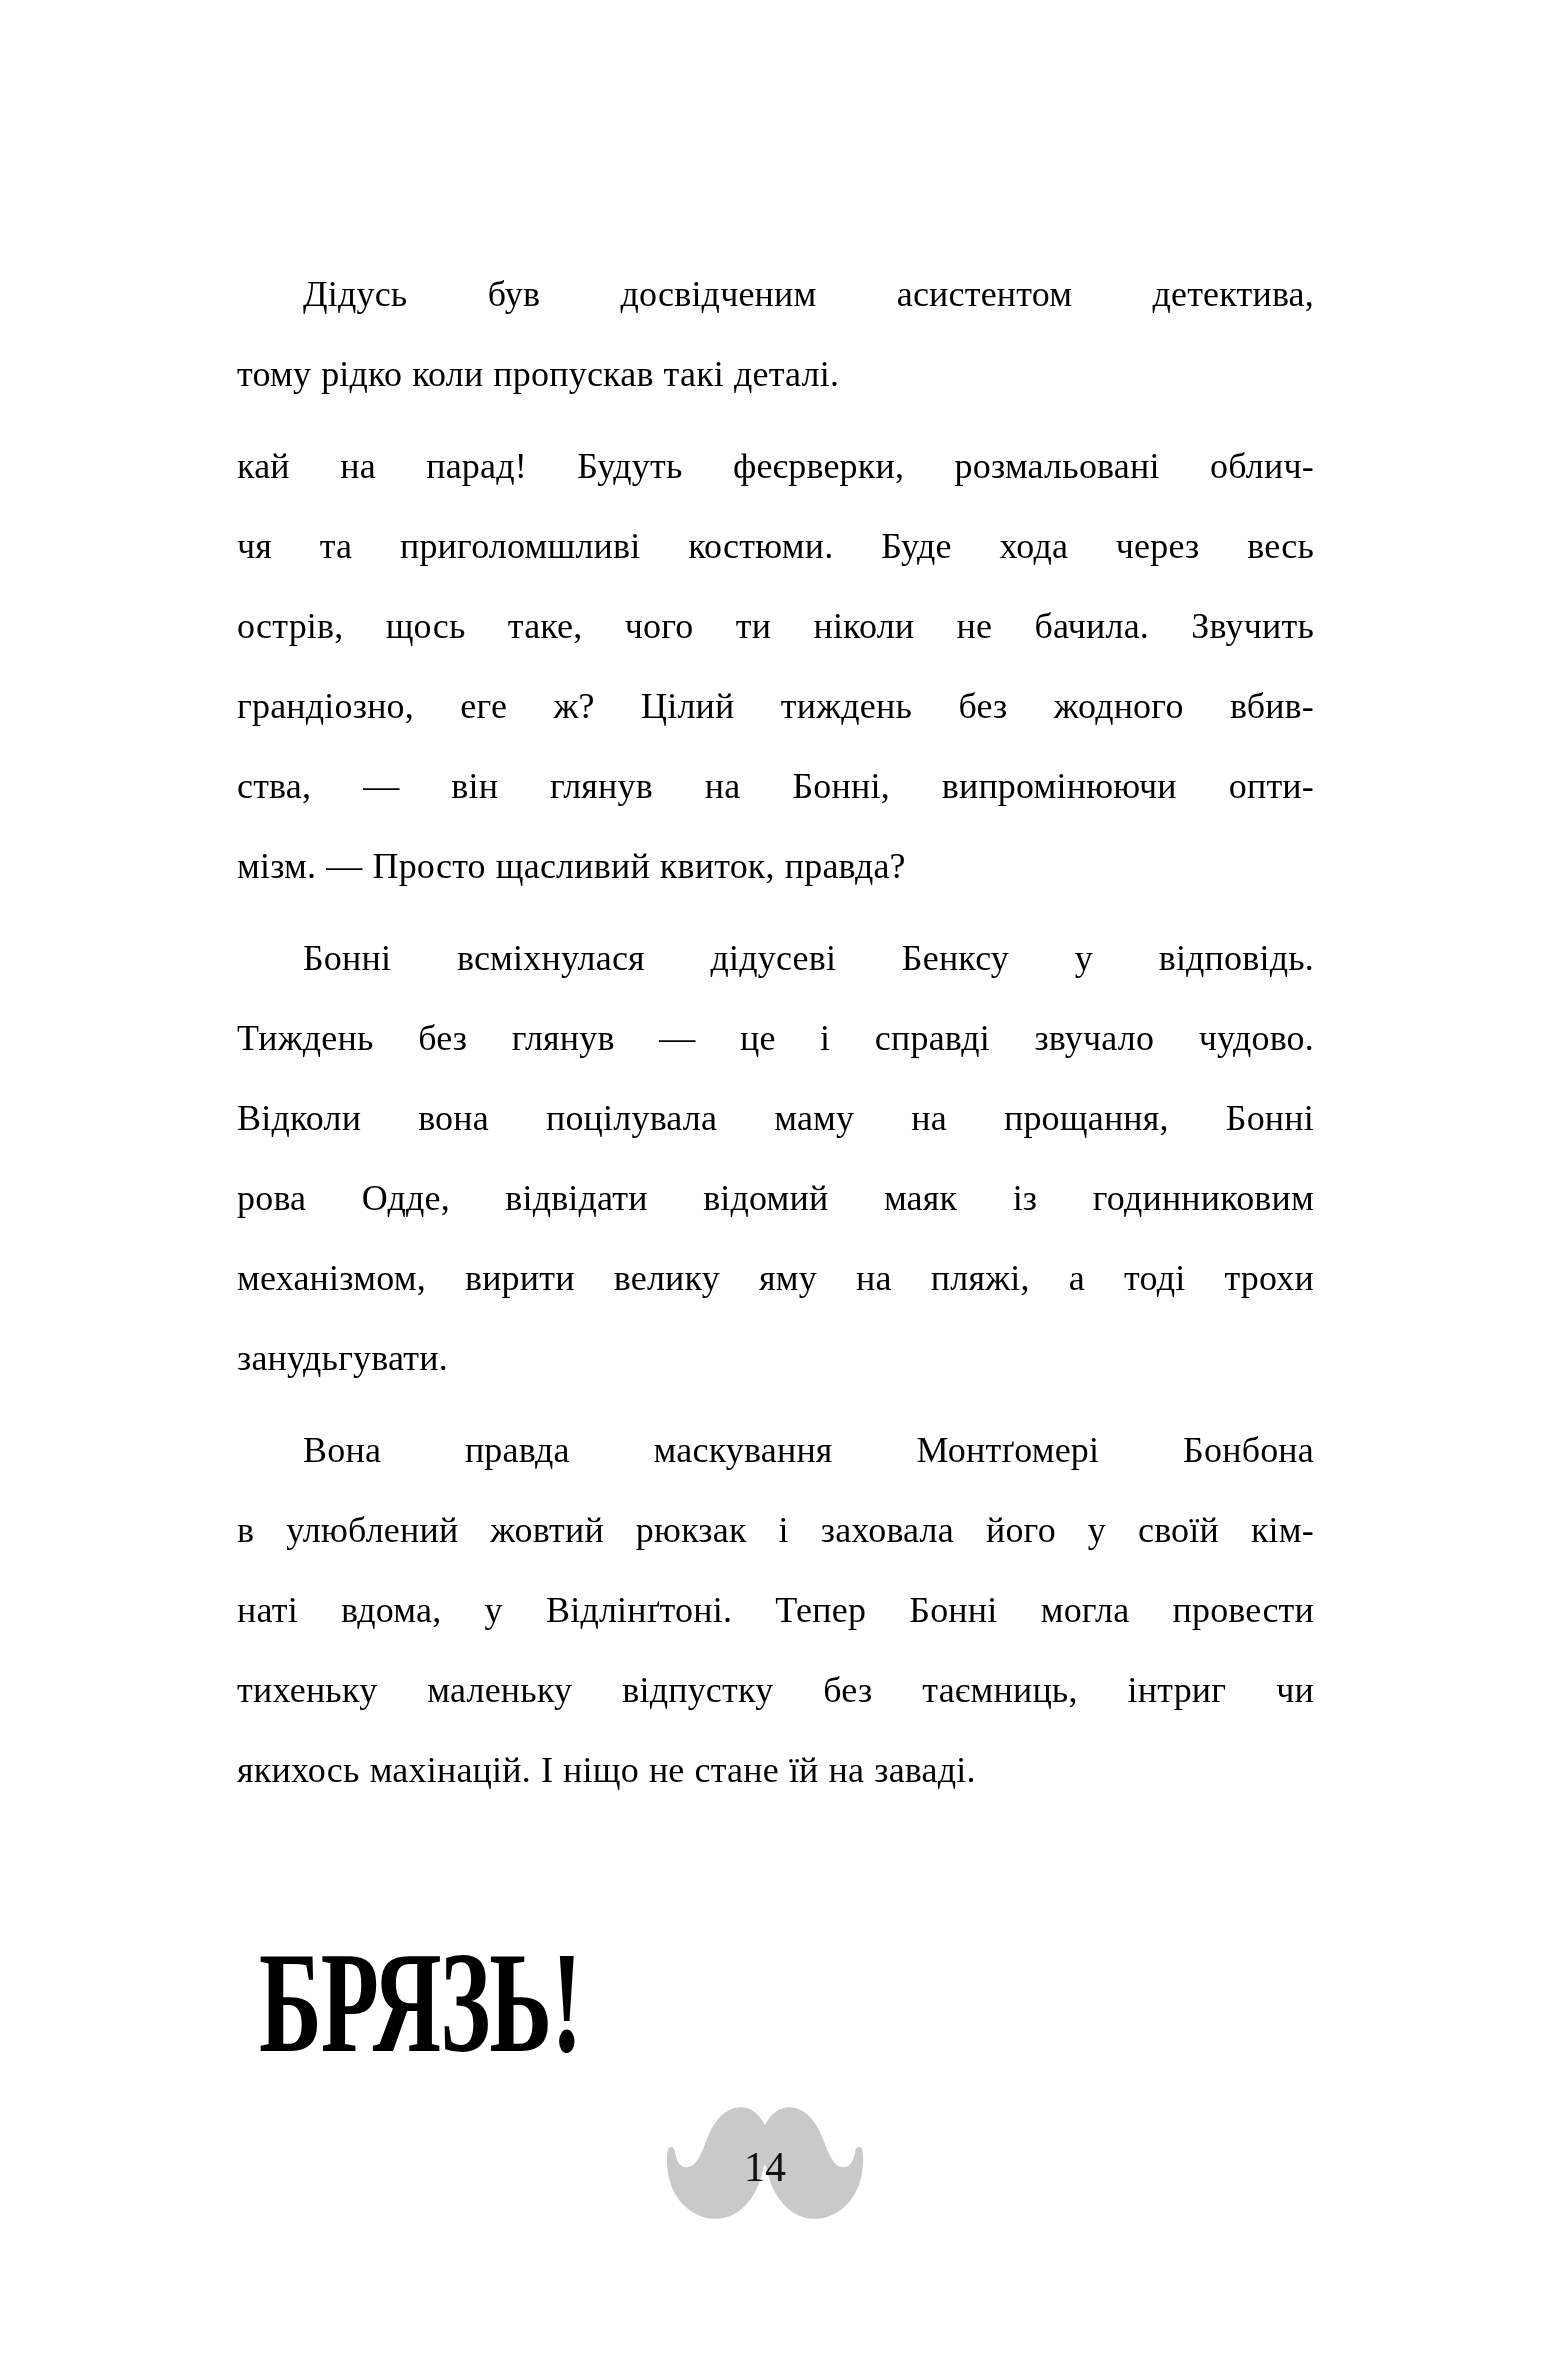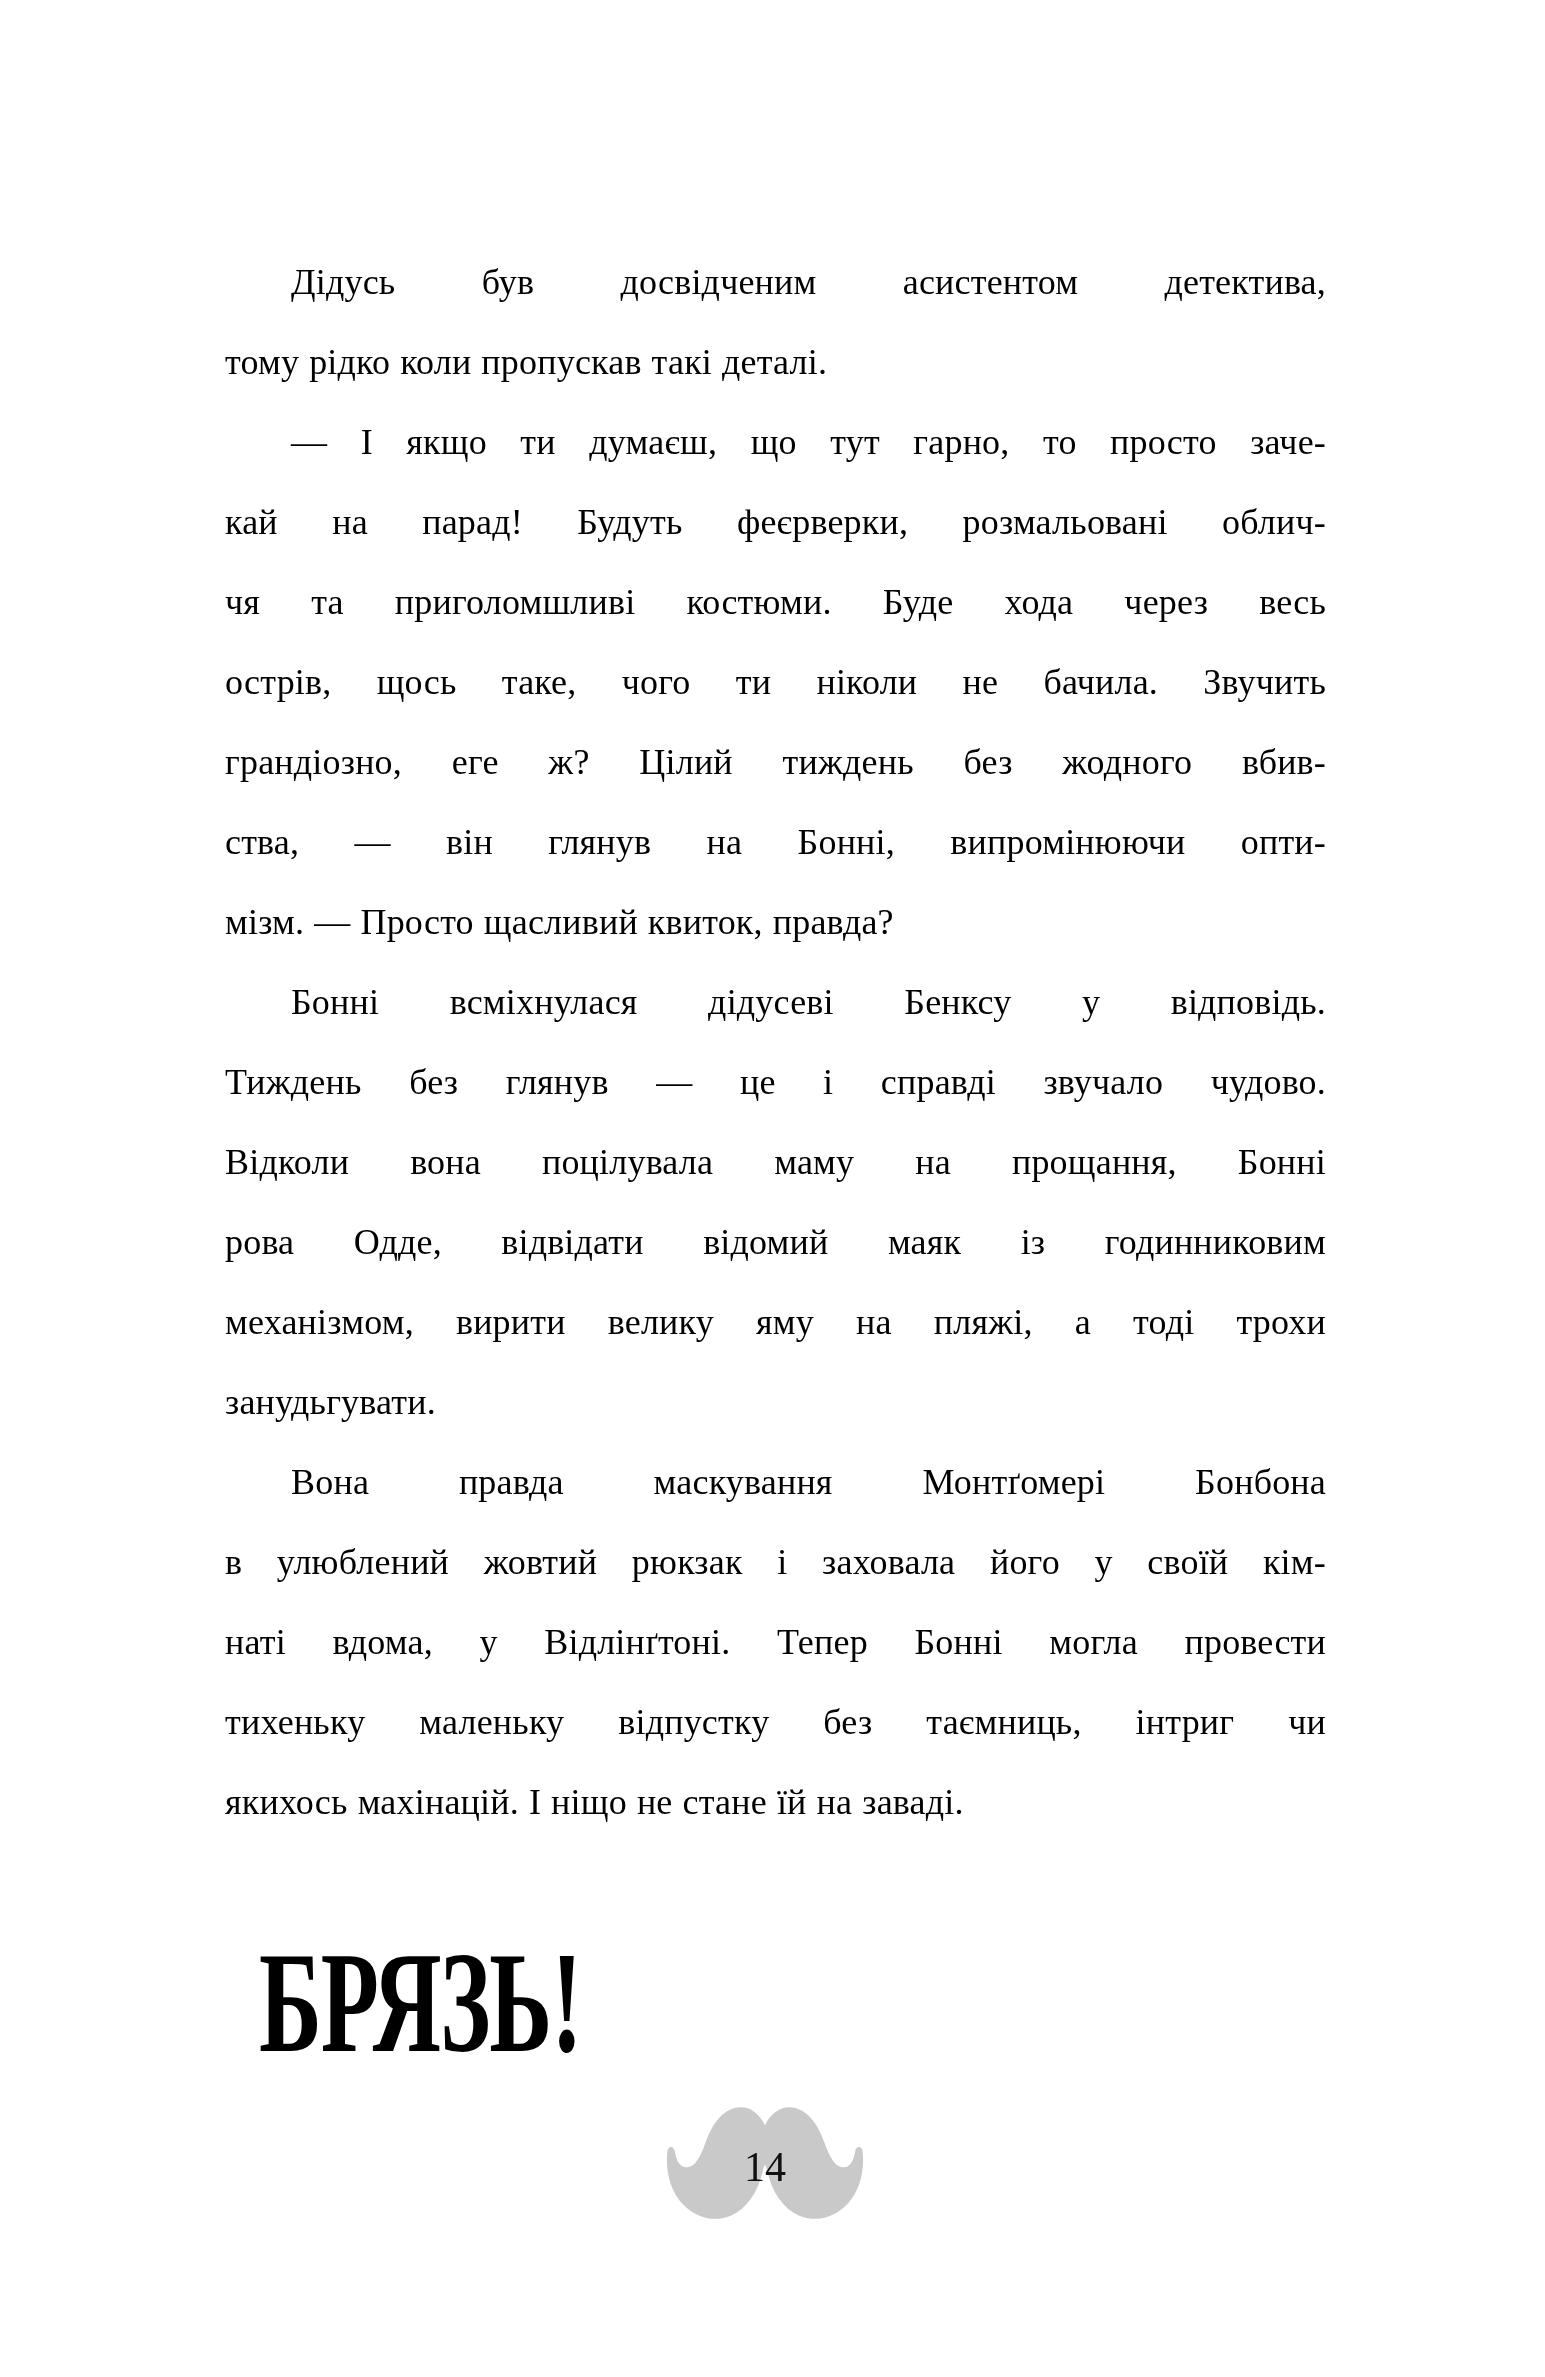--- a/index.html
+++ b/index.html
@@ -23,21 +23,21 @@
   }
 
   .text-block {
     position: absolute;
     left: 225px;
     top: 242px;
     width: 1101px;
   }
 
   .para {
-    margin: 0;
+    margin: 12px;
     text-align: justify;
     text-indent: 66px;
     font-size: 36px;
     line-height: 80px;
     letter-spacing: 0.2px;
     word-spacing: 0.8px;
     -webkit-hyphens: none;
     hyphens: none;
   }
 
@@ -123,21 +123,20 @@
 <div class="page">
 
   <div class="text-block">
 
     <p class="para">
       <span class="ln first just">Дідусь був досвідченим асистентом детектива,</span>
       <span class="ln last">тому рідко коли пропускав такі деталі.</span>
     </p>
 
     <p class="para">
-      <span class="ln first just">— І якщо ти думаєш, що тут гарно, то просто заче-</span>
       <span class="ln just">кай на парад! Будуть феєрверки, розмальовані облич-</span>
       <span class="ln just">чя та приголомшливі костюми. Буде хода через весь</span>
       <span class="ln just">острів, щось таке, чого ти ніколи не бачила. Звучить</span>
       <span class="ln just">грандіозно, еге ж? Цілий тиждень без жодного вбив-</span>
       <span class="ln just">ства, — він глянув на Бонні, випромінюючи опти-</span>
       <span class="ln last">мізм. — Просто щасливий квиток, правда?</span>
     </p>
 
     <p class="para">
       <span class="ln first just">Бонні всміхнулася дідусеві Бенксу у відповідь.</span>

